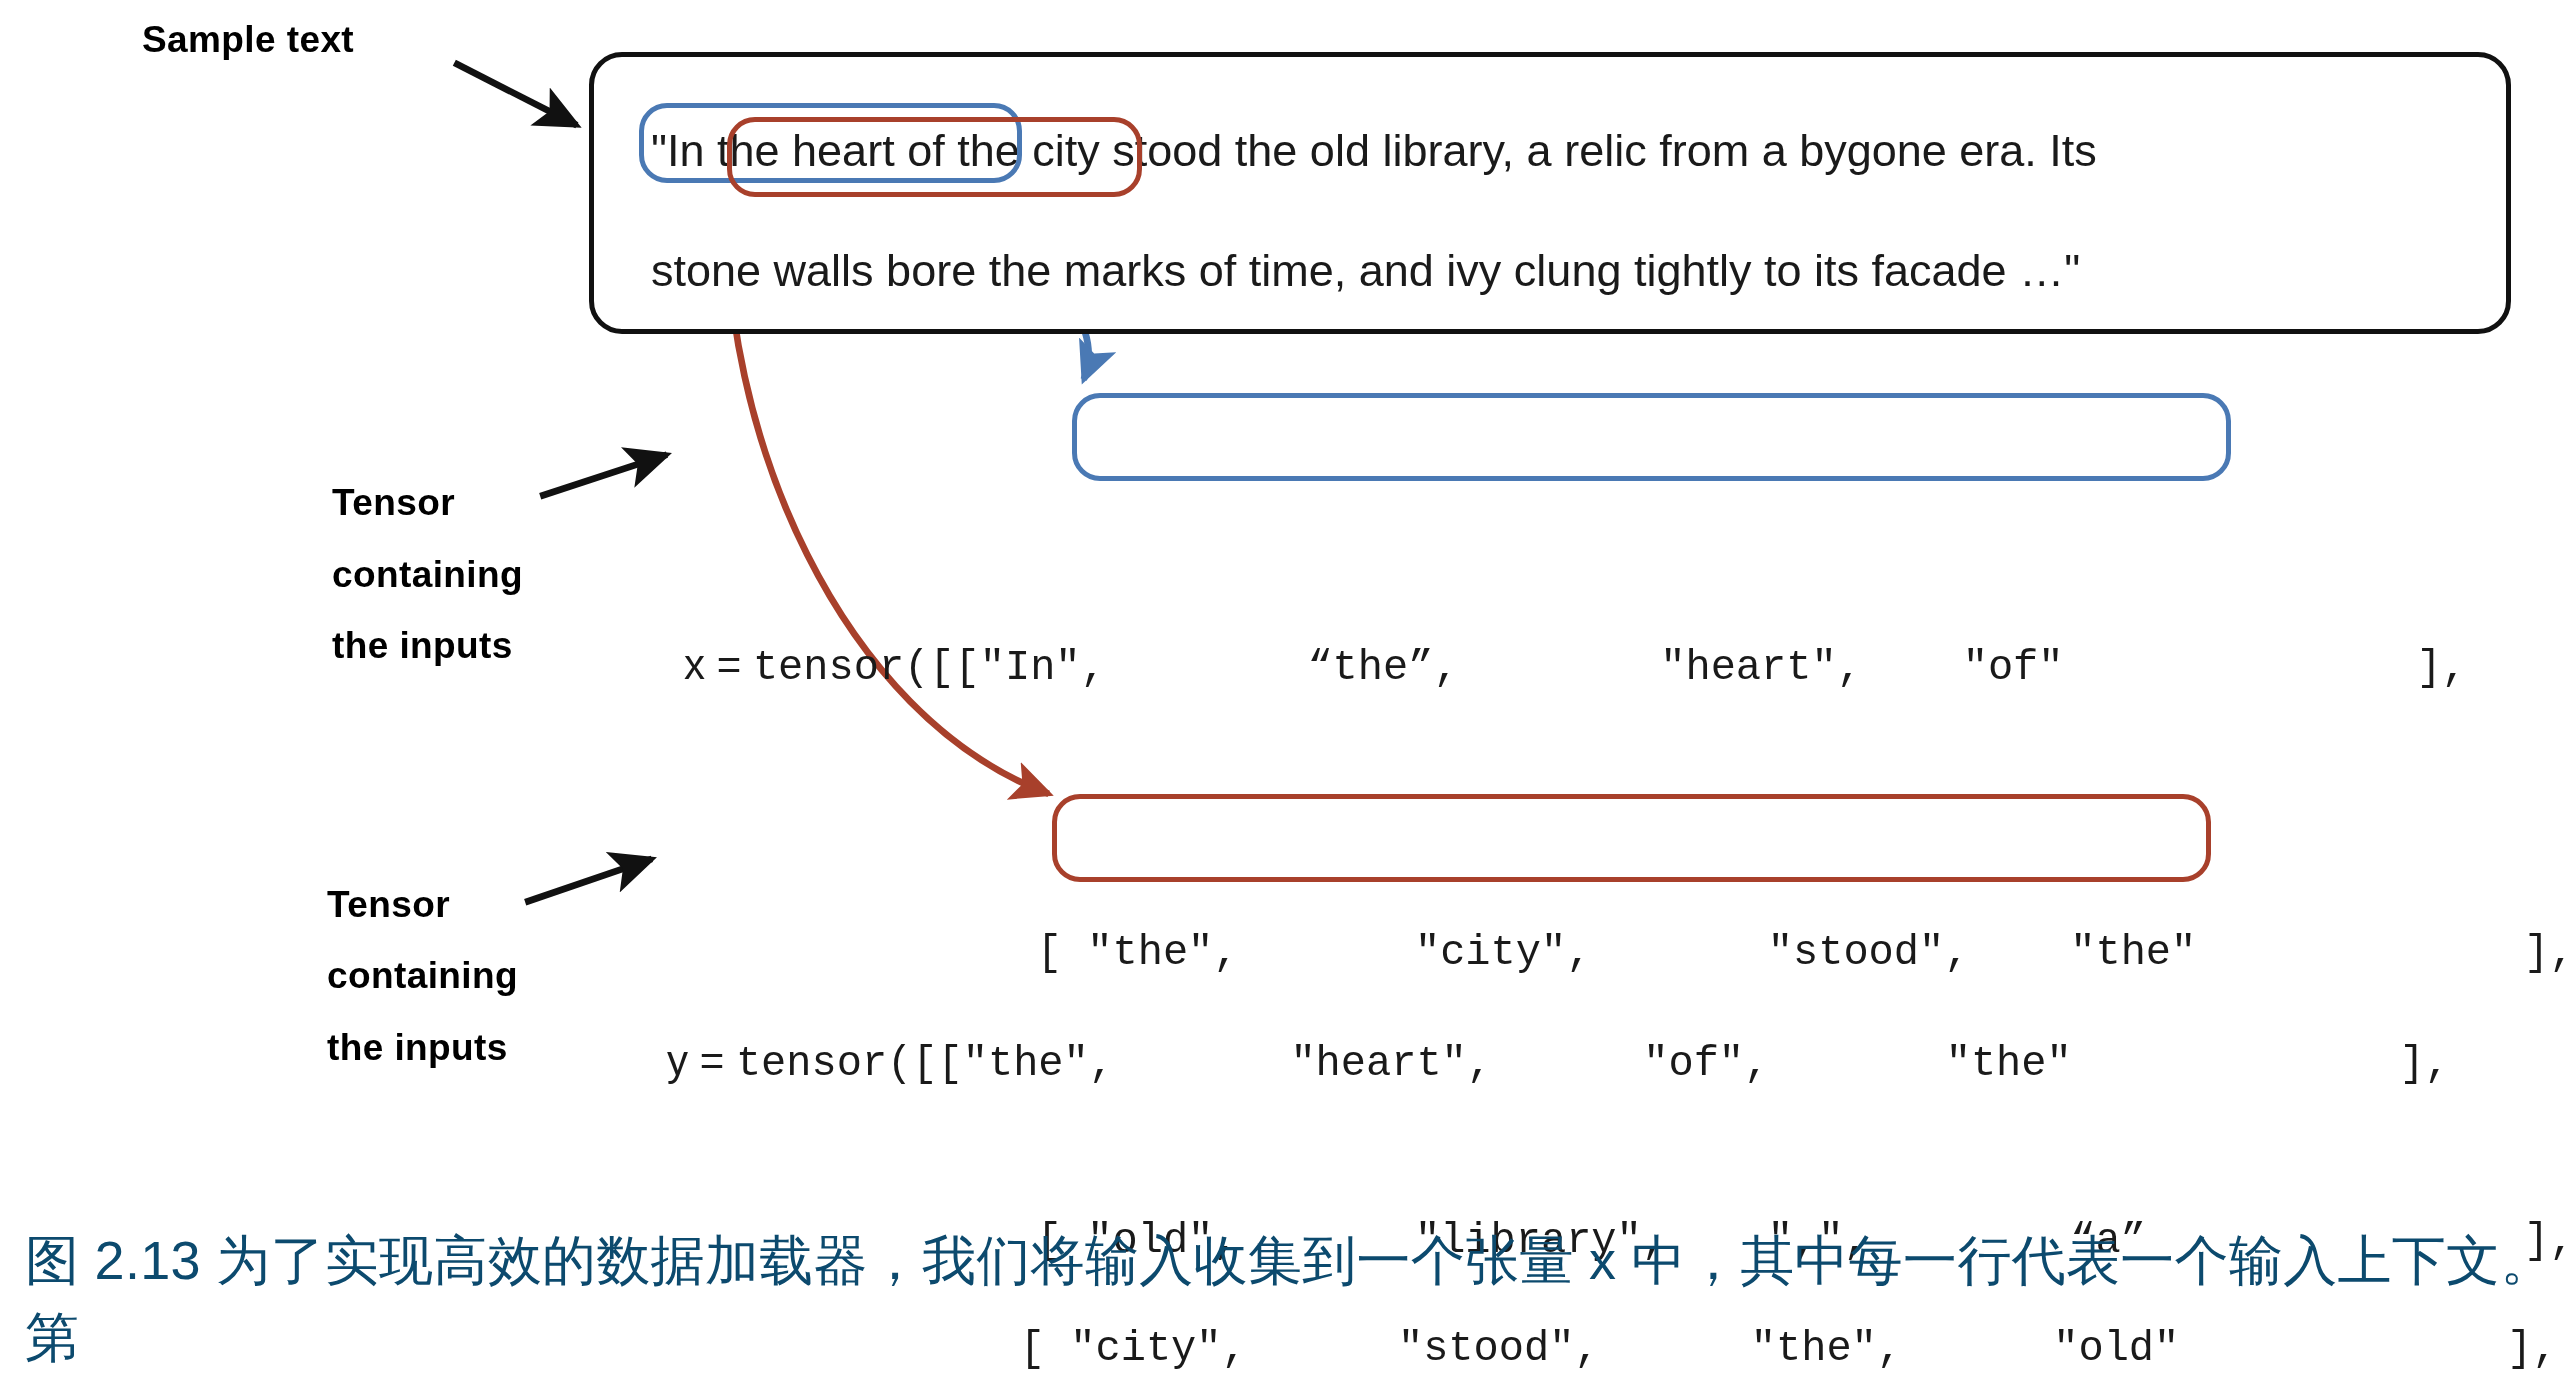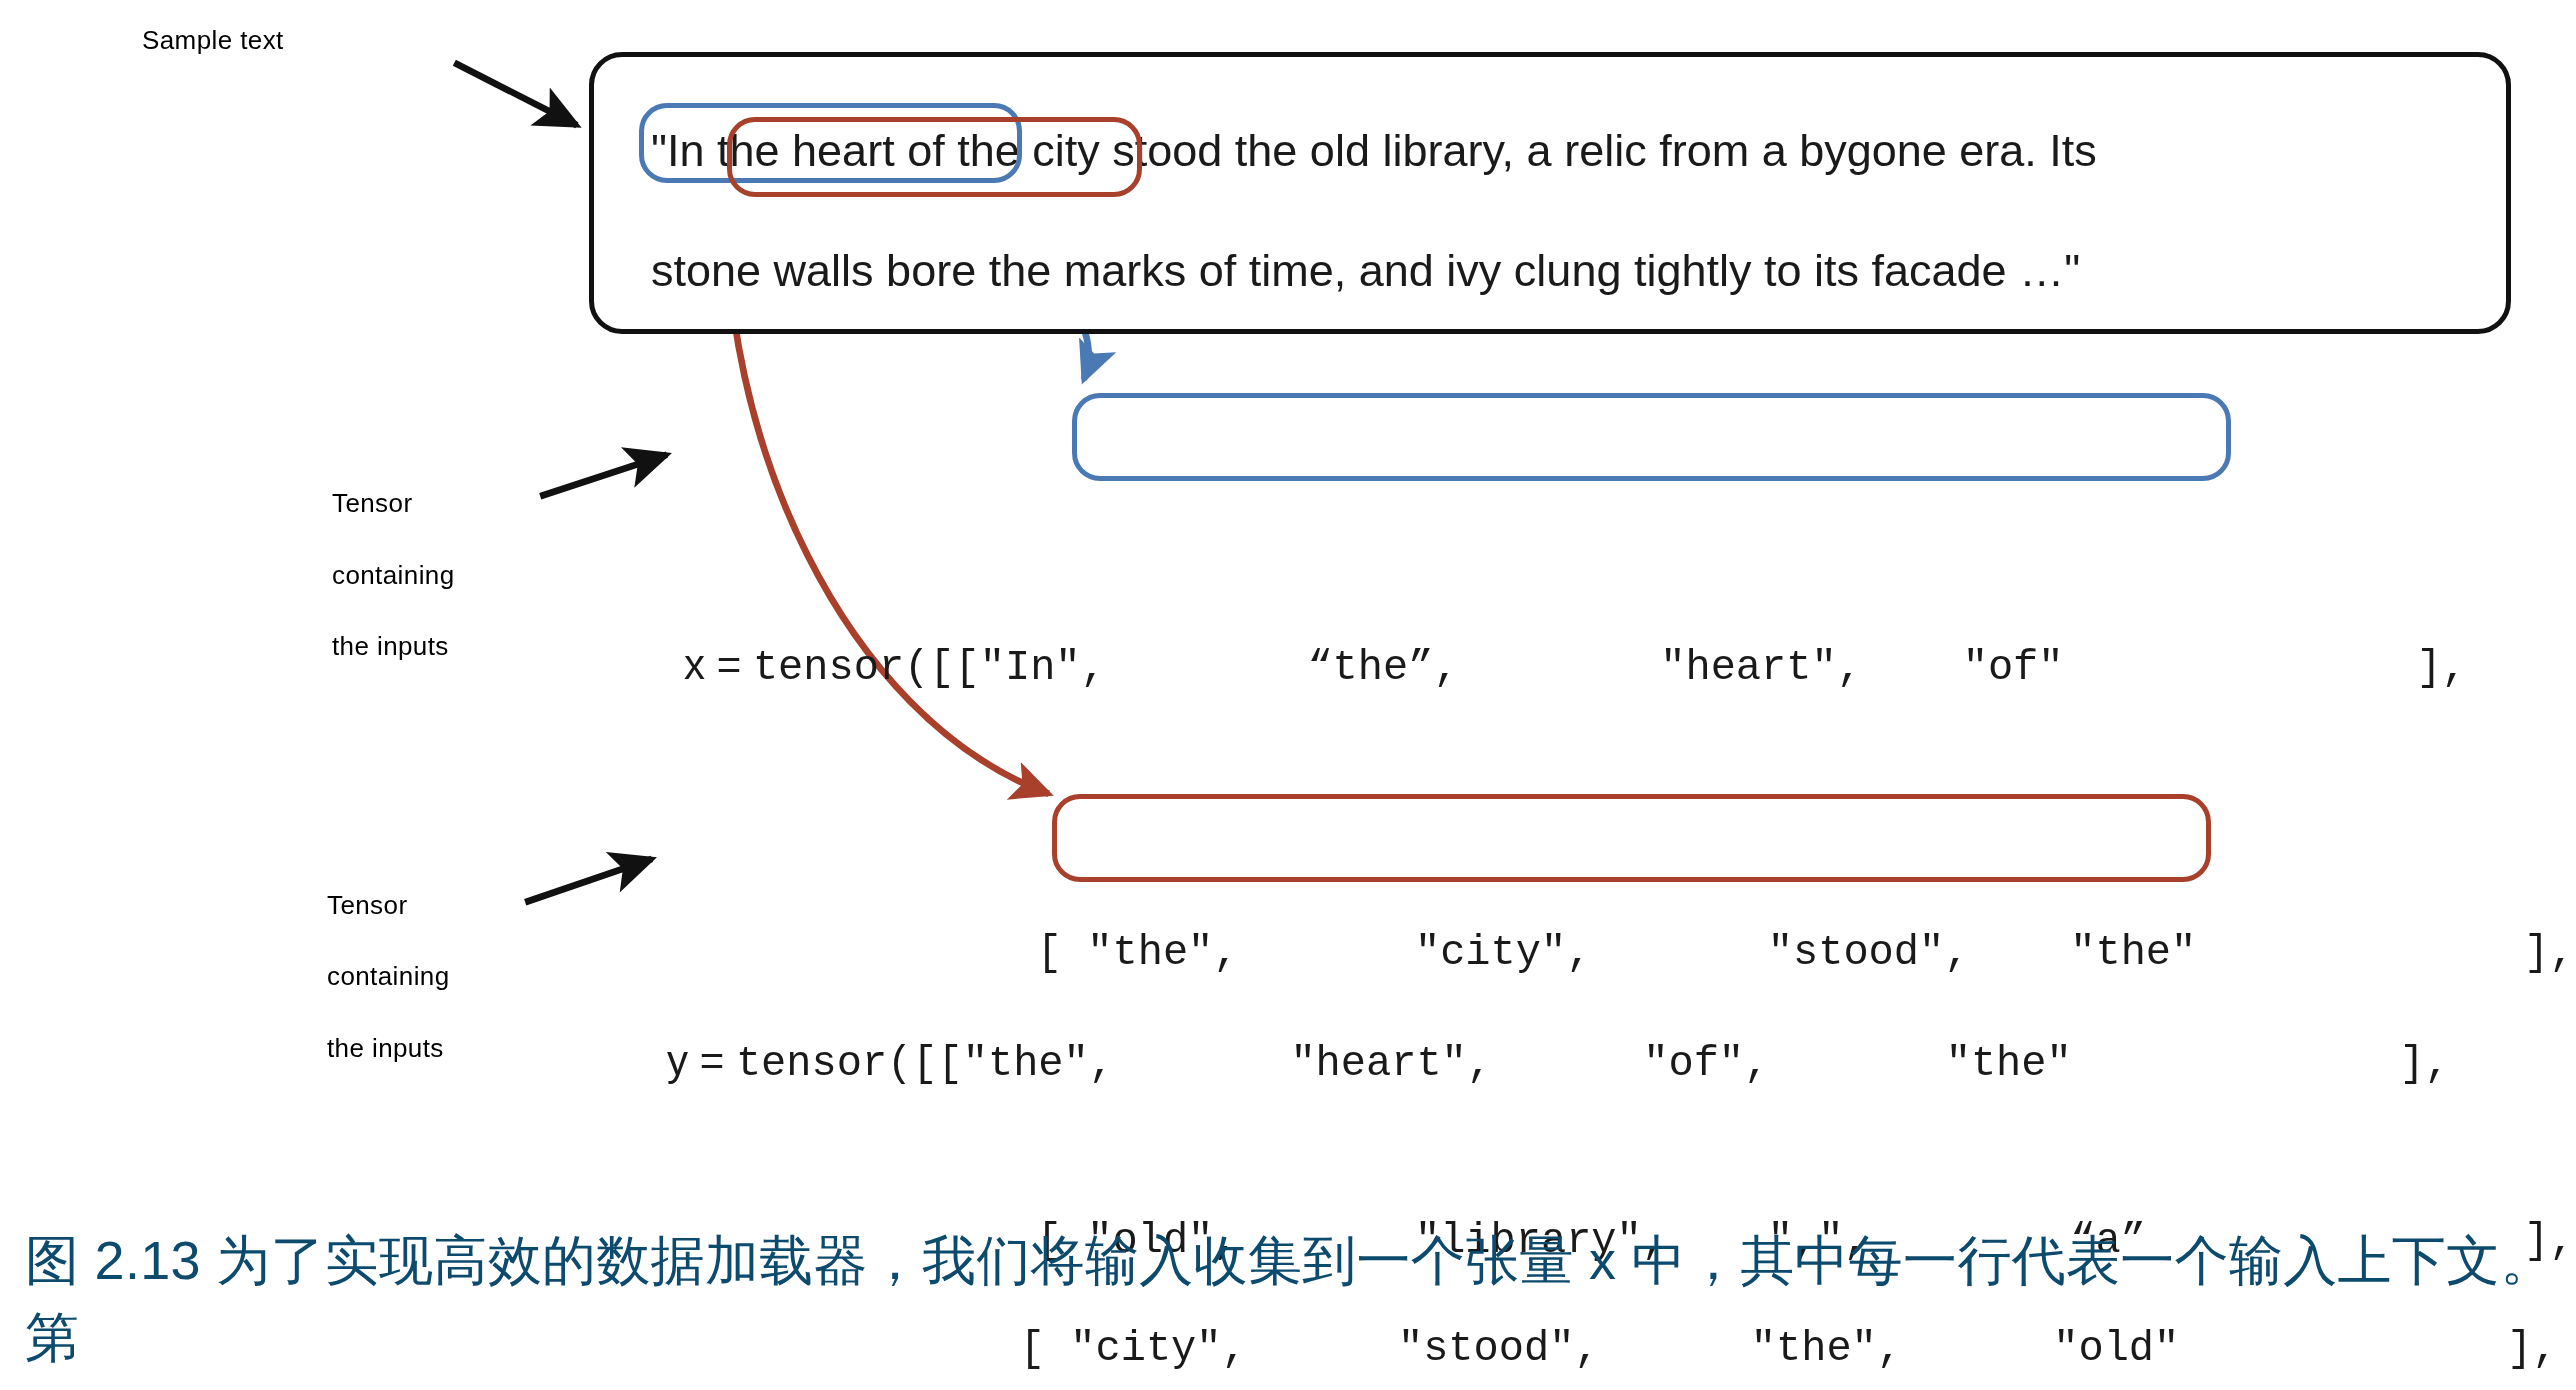--- a/index.html
+++ b/index.html
@@ -14,22 +14,22 @@
     font-family: "Liberation Sans", sans-serif;
     overflow: hidden;
   }
 
   
   .abs { position: absolute; }
 
   
   .callout {
     font-family: "Liberation Sans", sans-serif;
-    font-weight: normal;
-    font-size: 26px;
+    font-weight: bold;
+    font-size: 37px;
     line-height: 72px;
     color: #000000;
     letter-spacing: 0.4px;
     white-space: pre;
   }
 
   
   #sample-box {
     left: 589px;
     top: 52px;

